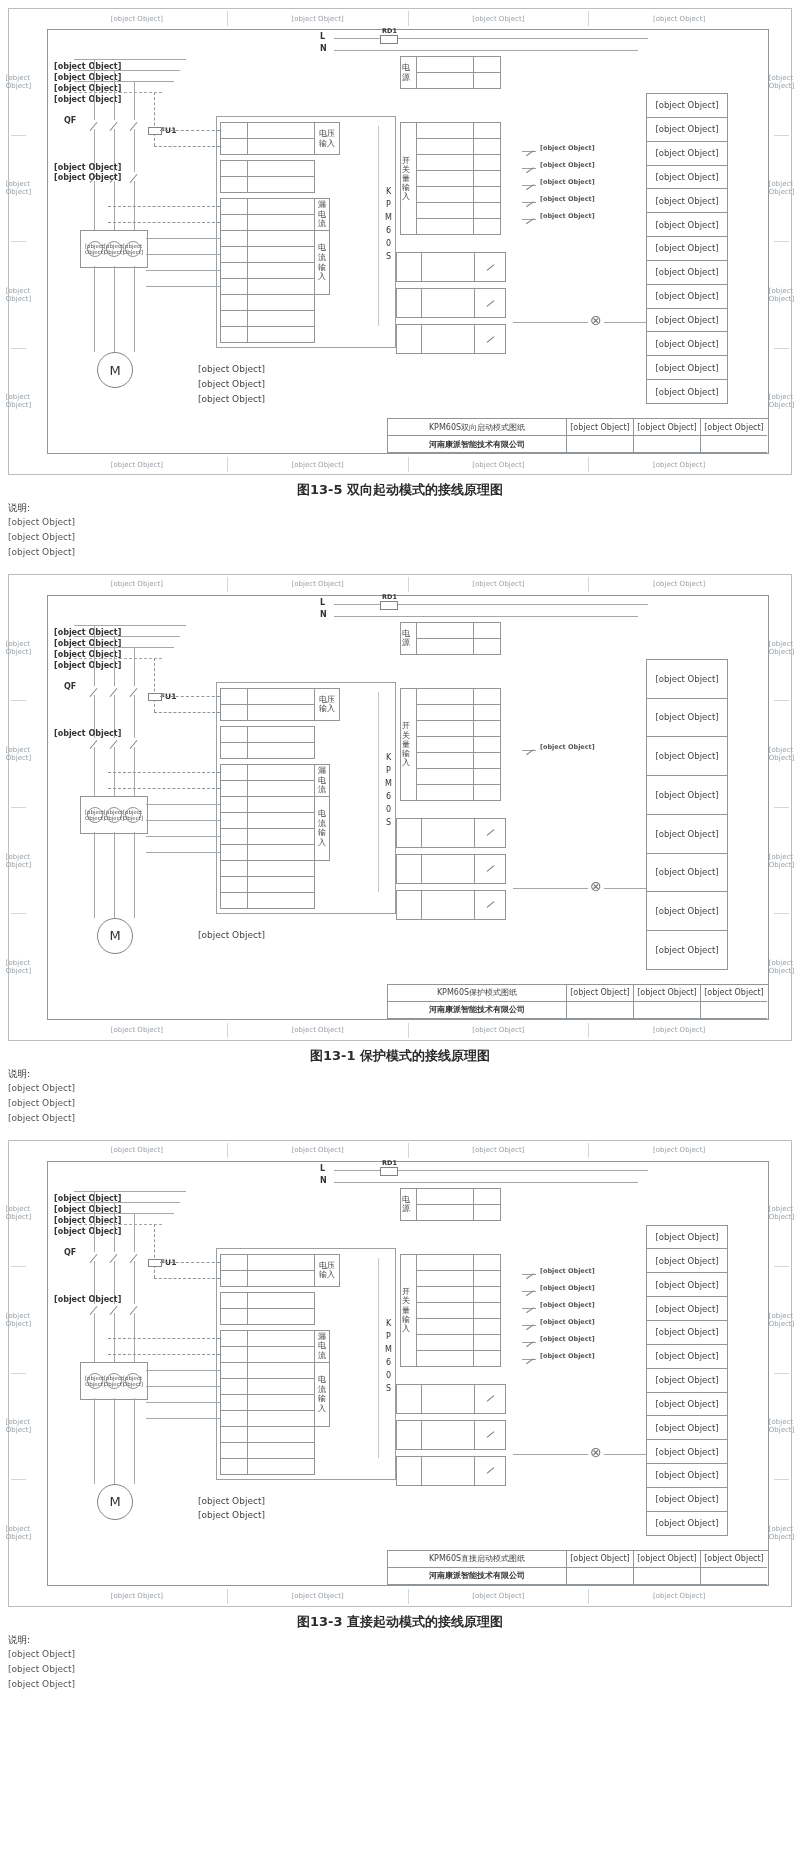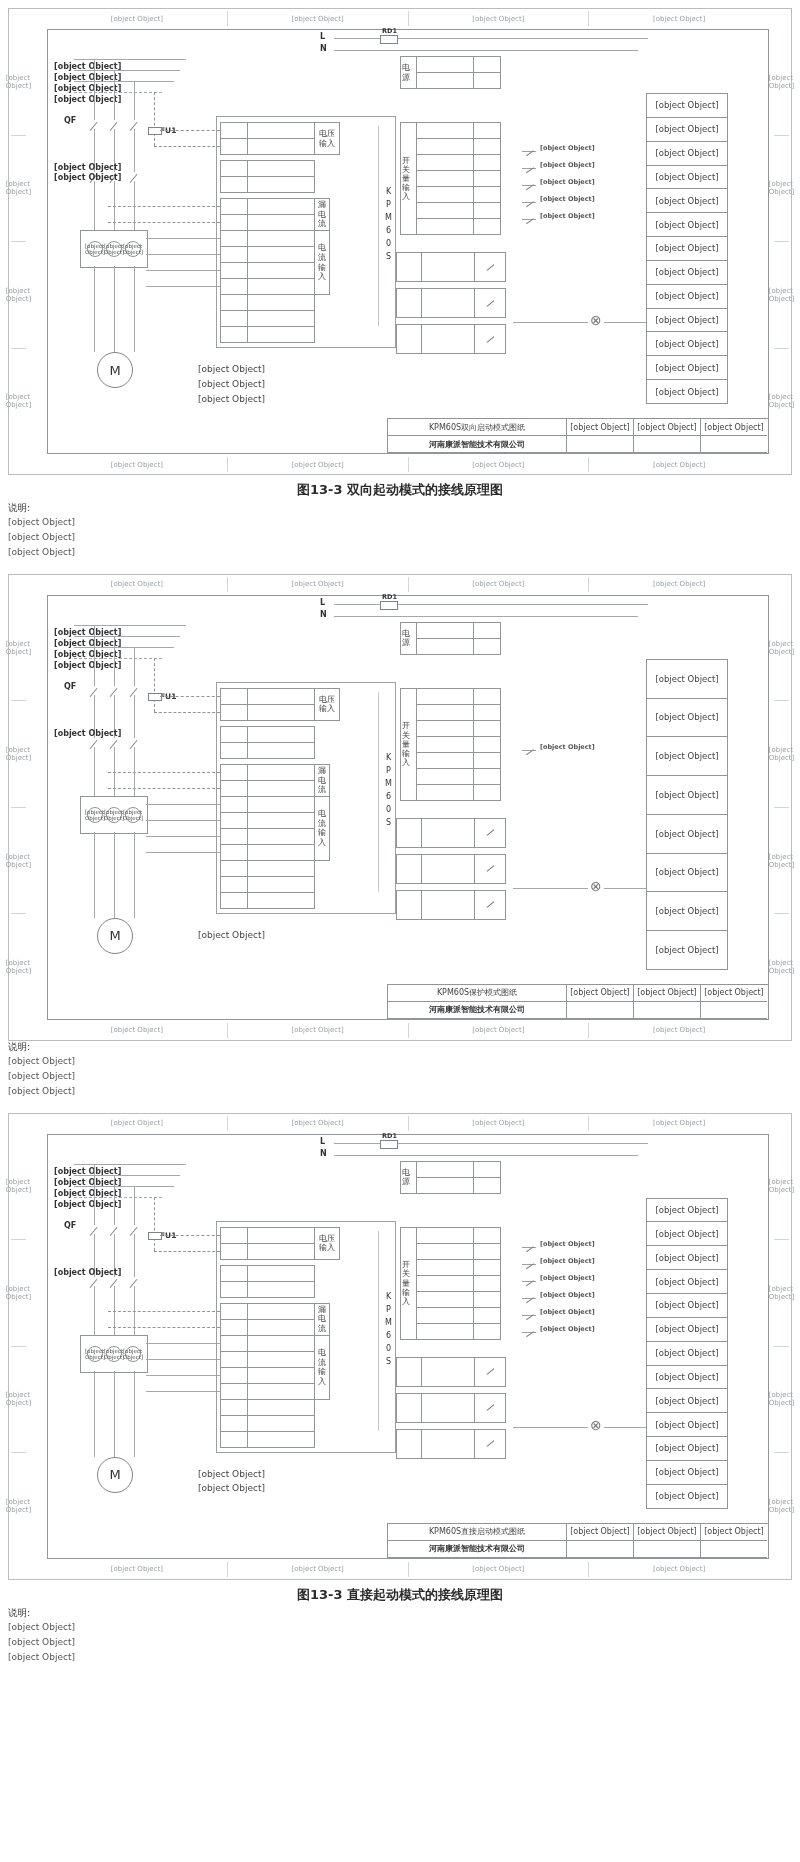--- a/index.html
+++ b/index.html
@@ -471,21 +471,21 @@
             <div class="tb-doc company">河南康派智能技术有限公司</div>
             <div class="tb-h"></div>
             <div class="tb-h"></div>
             <div class="tb-h"></div>
           </div>
         </div>
 
       </div>
     </div>
 
-    <div class="caption">图13-3 双向起动模式的接线原理图</div>
+    <div class="caption">图13-5 双向起动模式的接线原理图</div>
     <div class="notes">
       <div class="notes-title">说明:</div>
       <div>
 
       <p class="note-item">[object Object]</p>
             <p class="note-item">[object Object]</p>
             <p class="note-item">[object Object]</p>
           </div>
     </div>
 
@@ -815,20 +815,21 @@
             <div class="tb-doc company">河南康派智能技术有限公司</div>
             <div class="tb-h"></div>
             <div class="tb-h"></div>
             <div class="tb-h"></div>
           </div>
         </div>
 
       </div>
     </div>
 
+    <div class="caption">图13-1 保护模式的接线原理图</div>
     <div class="notes">
       <div class="notes-title">说明:</div>
       <div>
 
       <p class="note-item">[object Object]</p>
             <p class="note-item">[object Object]</p>
             <p class="note-item">[object Object]</p>
           </div>
     </div>
 

